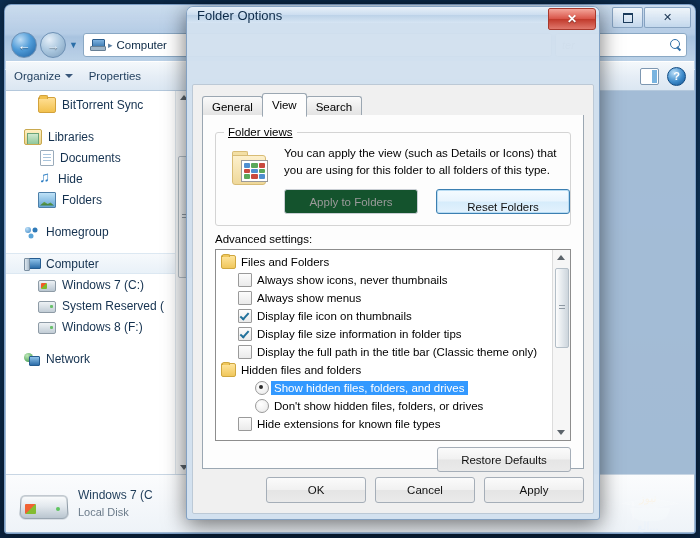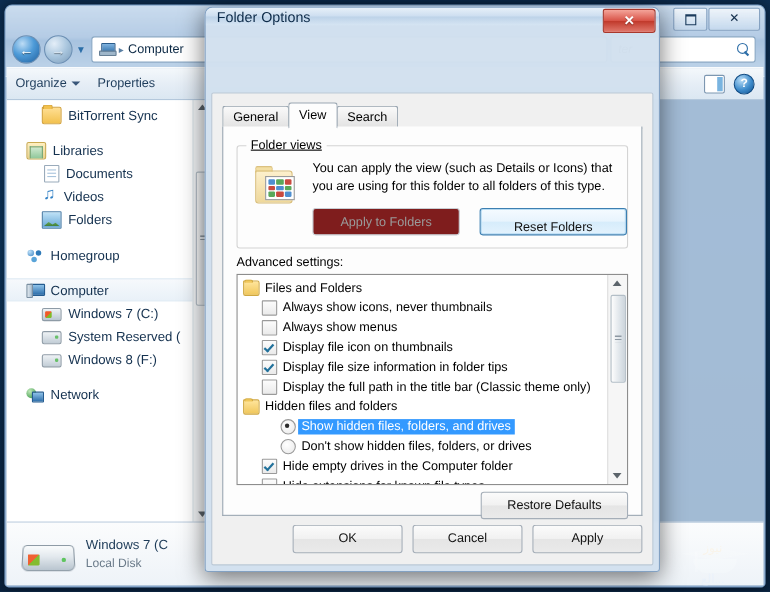--- a/index.html
+++ b/index.html
@@ -568,21 +568,21 @@
     padding: 0 10px;
     font-size: 11.5px;
     color: #111;
     background: linear-gradient(180deg,#fbfbfb 0%, #f1f1f1 48%, #e5e5e5 52%, #eaeaea 100%);
     border: 1px solid #a5aeb8;
     border-radius: 3px;
     display: inline-flex;
     align-items: center;
     justify-content: center;
   }
-  .btn.disabled { color: #9a9a9a; background: #7f1d1d; border-color: #c9ced4; }
+  .btn.disabled { color: #9a9a9a; background: #14532d; border-color: #c9ced4; }
   .btn.focus {
     border: 1px solid #3c7fb1;
     box-shadow: 0 0 0 1px #b8dcf3 inset;
     background: linear-gradient(180deg,#f5fbff 0%, #e8f4fd 48%, #d6ecfb 52%, #e3f2fd 100%);
     align-items: flex-end;
   }
   #fv-buttons {
     position: absolute;
     left: 68px; bottom: 11px;
     display: flex;
@@ -805,21 +805,21 @@
         <div class="titem">
           <span class="ico lib"></span>
           <span>Libraries</span>
         </div>
         <div class="titem indent">
           <span class="ico doc"></span>
           <span>Documents</span>
         </div>
         <div class="titem indent">
           <span class="ico music"></span>
-          <span>Videos</span>
+          <span>Hide</span>
         </div>
         <div class="titem indent">
           <span class="ico pic"></span>
           <span>Folders</span>
         </div>
         <div class="spacer"></div>
         <div class="titem">
           <span class="ico homegroup"></span>
           <span>Homegroup</span>
         </div>
@@ -977,24 +977,20 @@
             <div class="arow child2 selected">
               <span class="rdo checked"></span>
               <span class="lbl">Show hidden files, folders, and drives</span>
             </div>
 
             <div class="arow child2">
               <span class="rdo"></span>
               <span class="lbl">Don't show hidden files, folders, or drives</span>
             </div>
 
-            <div class="arow child">
-              <span class="cbx checked"></span>
-              <span class="lbl">Hide empty drives in the Computer folder</span>
-            </div>
 
             <div class="arow child">
               <span class="cbx"></span>
               <span class="lbl">Hide extensions for known file types</span>
             </div>
 
           </div>
 
           <div id="adv-scroll">
             <div class="sb-arrow up">

